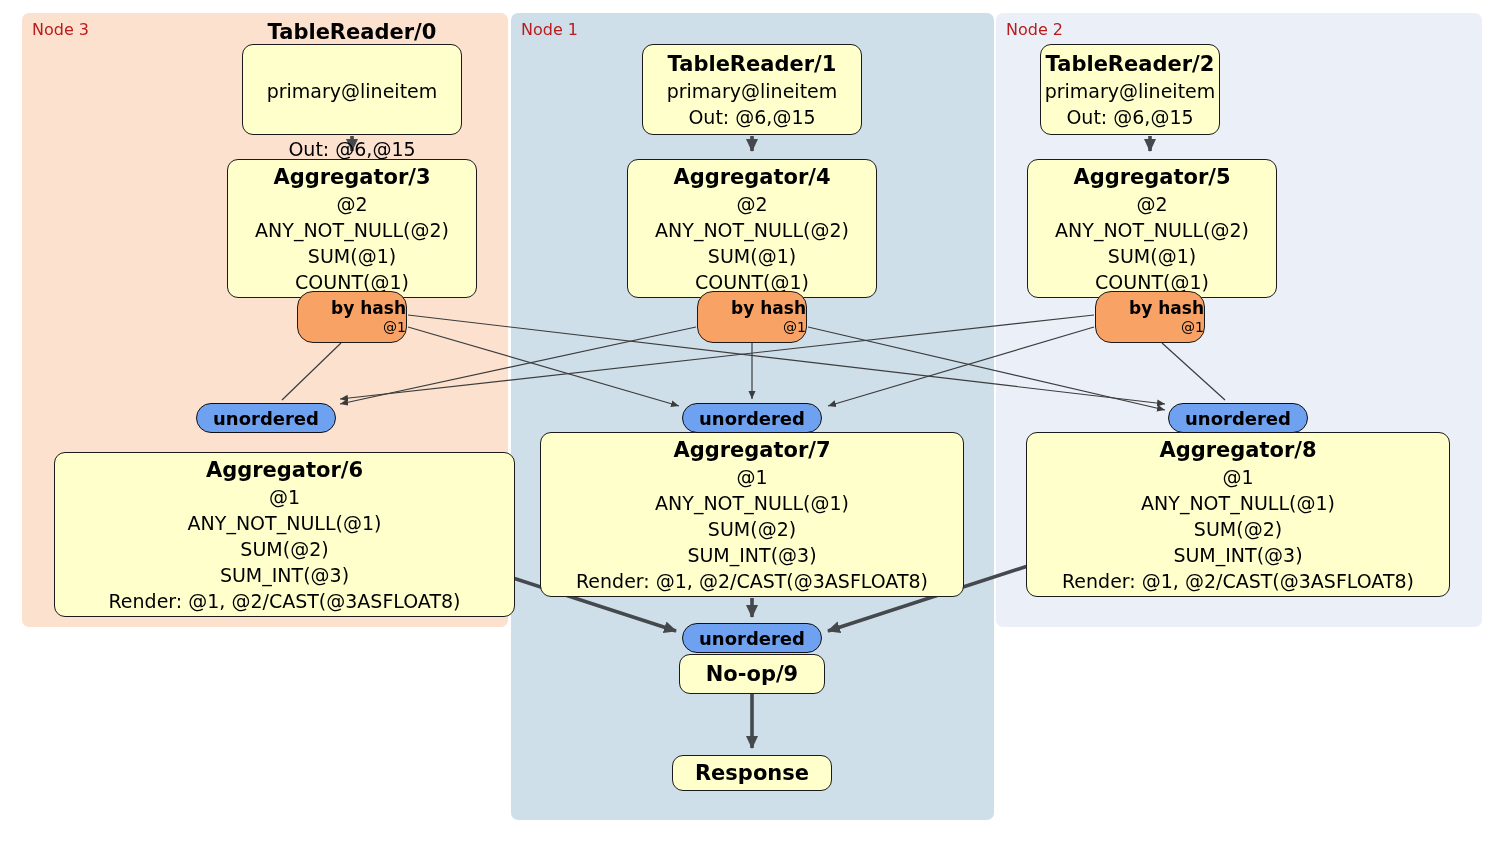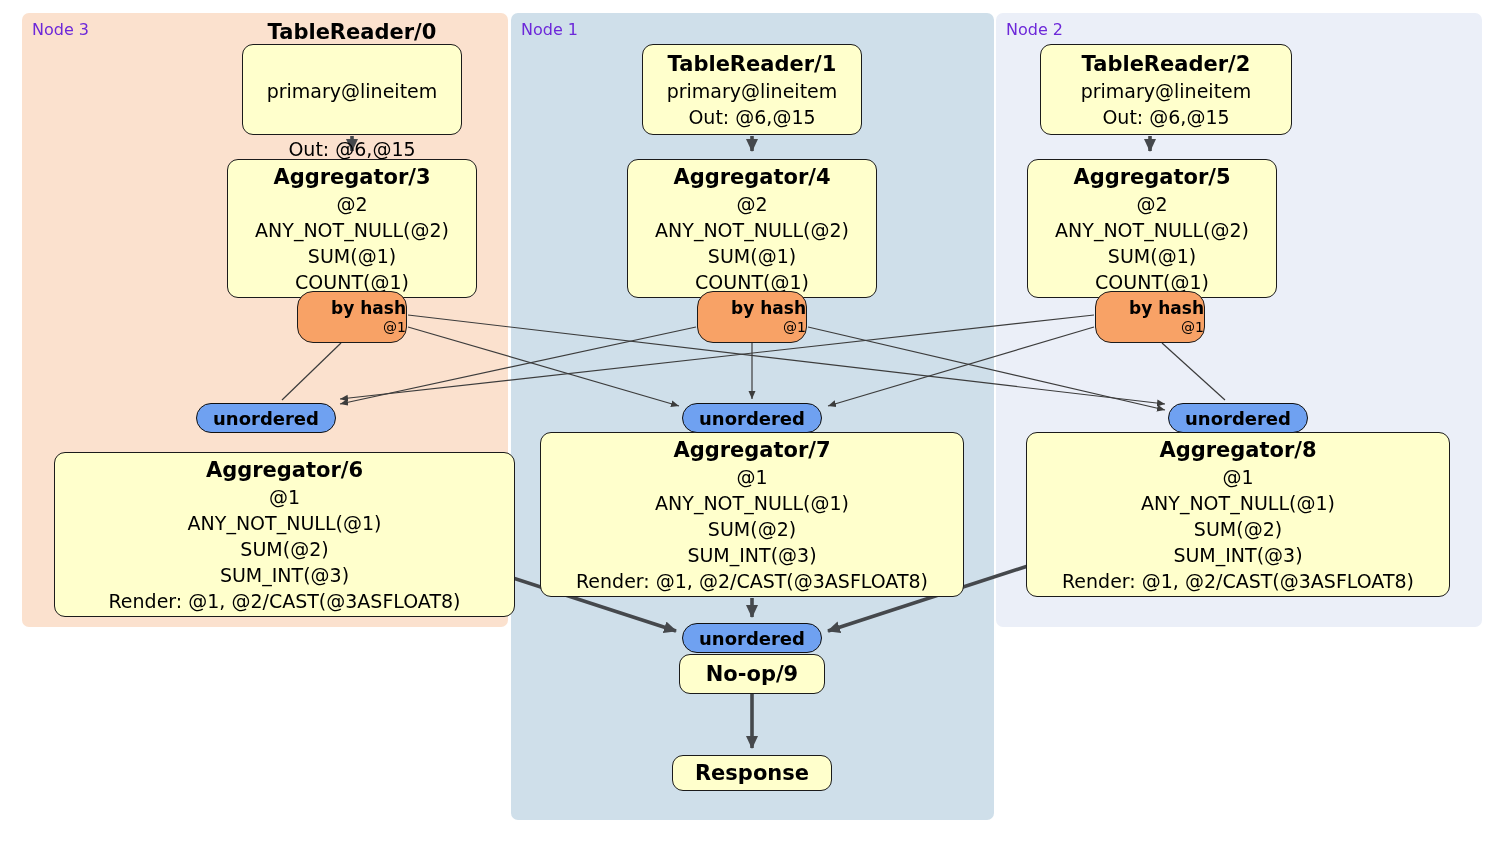--- a/index.html
+++ b/index.html
@@ -1,20 +1,20 @@
 <!DOCTYPE html>
 <html><head>
 <meta charset="utf-8">
 <style>
   html,body{margin:0;padding:0;background:#ffffff;}
   body{font-family:"DejaVu Sans","Liberation Sans",sans-serif;color:#000;}
   #stage{position:relative;width:1504px;height:842px;overflow:hidden;background:#fff;}
 
   .region{position:absolute;border-radius:7px;z-index:0;}
-  .rlabel{position:absolute;left:10px;top:7px;font-size:16px;color:#6d28d9;}
+  .rlabel{position:absolute;left:10px;top:7px;font-size:16px;color:#b91c1c;}
 
   #edges{position:absolute;left:0;top:0;z-index:1;}
 
   .procbox{position:absolute;background:#ffffcc;border:1.5px solid #1b1b1b;border-radius:11px;
            display:flex;flex-direction:column;justify-content:center;align-items:center;
            text-align:center;box-sizing:border-box;z-index:2;}
   .ptitle{font-weight:bold;font-size:21px;line-height:28px;white-space:nowrap;}
   .pline{font-size:19px;line-height:26px;white-space:nowrap;}
 
   .router{position:absolute;background:#f8a266;border:1.5px solid #1b1b1b;border-radius:16px;
@@ -133,21 +133,21 @@
   <div class="sync" style="left:682px;top:623px;width:140px;height:30px;">
     <span>unordered</span>
   </div>
   <div class="procbox" style="left:679px;top:654px;width:146px;height:40px;">
     <div class="ptitle">No-op/9</div>
   </div>
   <div class="procbox" style="left:672px;top:755px;width:160px;height:36px;">
     <div class="ptitle">Response</div>
   </div>
 
-  <div class="procbox" style="left:1040px;top:44px;width:252px;height:91px;">
+  <div class="procbox" style="left:1040px;top:44px;width:180px;height:91px;">
     <div class="ptitle">TableReader/2</div>
     <div class="pline">primary@lineitem</div>
     <div class="pline">Out: @6,@15</div>
   </div>
   <div class="procbox" style="left:1027px;top:159px;width:250px;height:139px;">
     <div class="ptitle">Aggregator/5</div>
     <div class="pline">@2</div>
     <div class="pline">ANY_NOT_NULL(@2)</div>
     <div class="pline">SUM(@1)</div>
     <div class="pline">COUNT(@1)</div>

